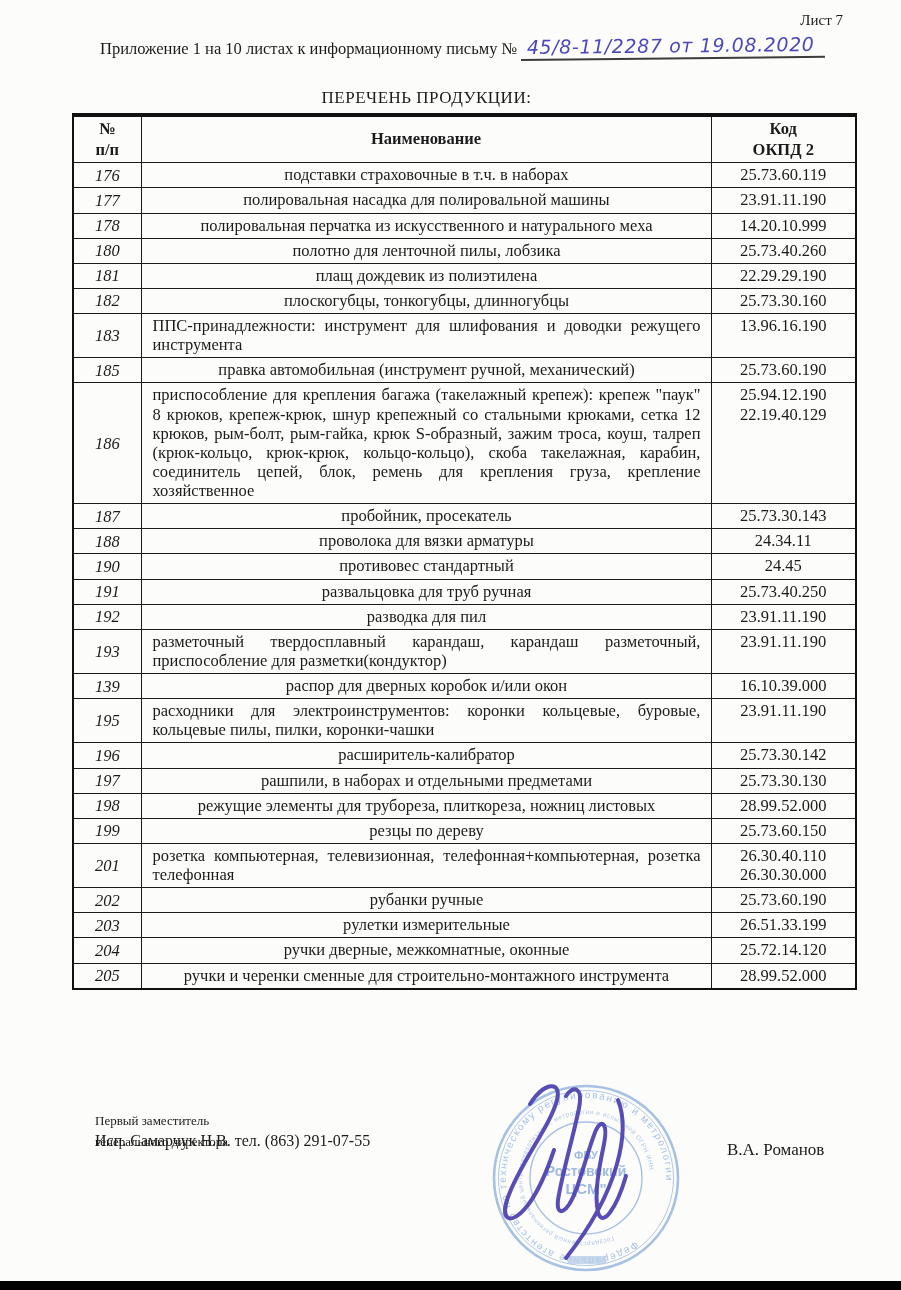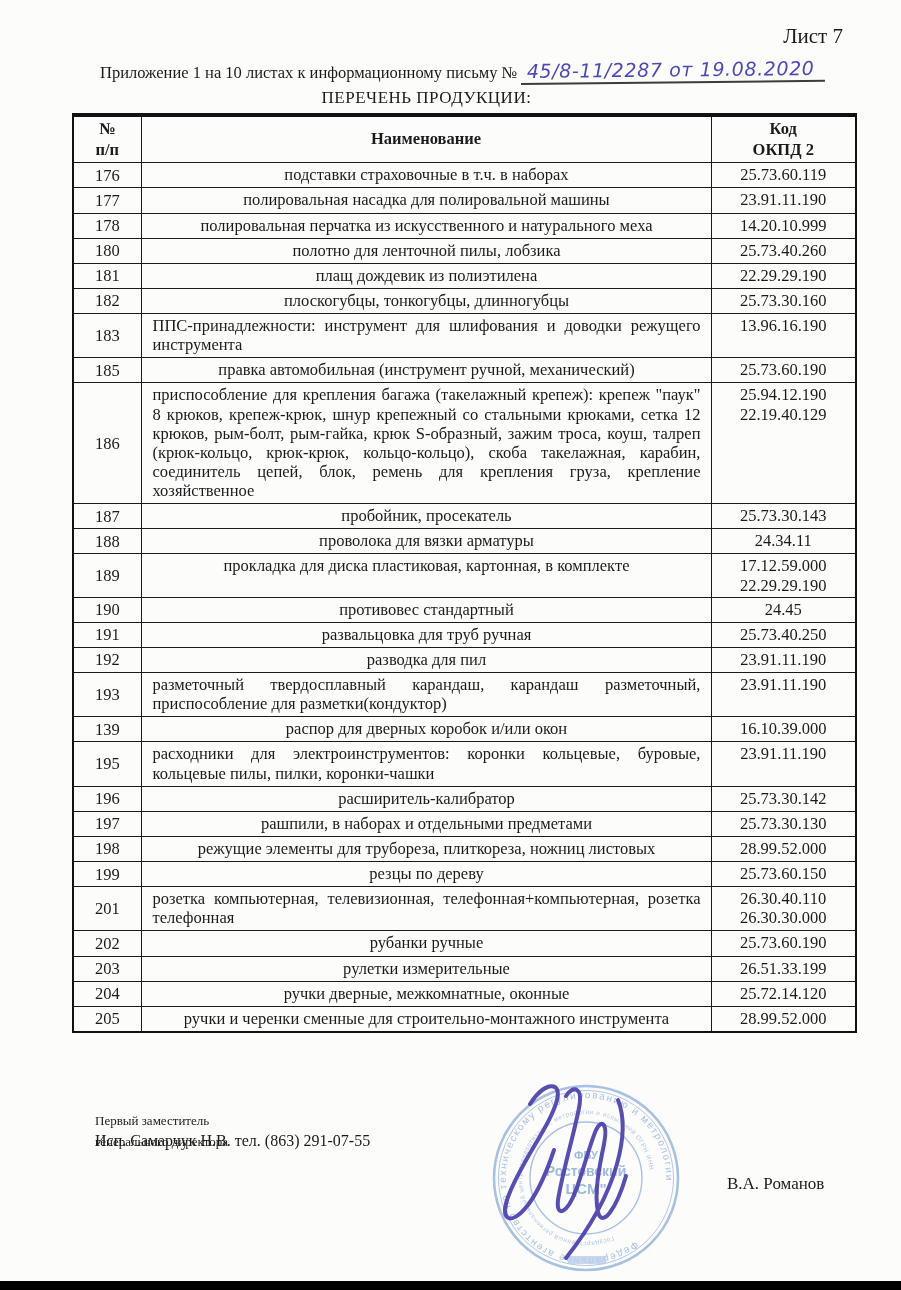--- a/index.html
+++ b/index.html
@@ -2,22 +2,22 @@
 <html><head>
 <meta charset="utf-8">
 <style>
   html,body{margin:0;padding:0;}
   body{
     width:901px;height:1290px;position:relative;
     background:#fcfcfb;color:#1b1b1b;
     font-family:"Liberation Serif",serif;
     overflow:hidden;
   }
-  .sheet-label{position:absolute;top:24px;right:58px;font-size:21px;}
-  .appendix-line{position:absolute;top:60px;left:100px;font-size:16.5px;white-space:nowrap;text-align:right;}
+  .sheet-label{position:absolute;top:12px;right:58px;font-size:15px;}
+  .appendix-line{position:absolute;top:36px;left:100px;font-size:16.5px;white-space:nowrap;text-align:right;}
   .handwritten{
     display:inline-block;
     font-family:"DejaVu Sans",sans-serif;font-style:italic;
     color:#4b49b9;font-size:19px;letter-spacing:.6px;
     border-bottom:2px solid #3c3c3c;
     padding:0 10px 1px 6px;margin-left:4px;
     transform:rotate(-0.6deg);transform-origin:left bottom;
   }
   .doc-title{position:absolute;top:88px;left:0;width:853px;text-align:center;font-size:17px;letter-spacing:.5px;}
   table.products{
@@ -26,26 +26,26 @@
     font-size:16.5px;line-height:1.16;
   }
   table.products th,table.products td{border:1.6px solid #1a1a1a;}
   table.products{border:2.5px solid #111;}
   table.products thead th{
     border-top:4.5px solid #111;
     font-weight:bold;text-align:center;vertical-align:middle;
     padding:2px 4px;white-space:pre-line;line-height:1.25;
   }
   col.c1{width:68px;} col.c2{width:570px;} col.c3{width:145px;}
-  td.c-num{text-align:center;vertical-align:middle;padding:1px 2px;}
+  td.c-num{text-align:center;vertical-align:middle;padding:1px 2px;font-style:italic;}
   td.c-name{text-align:center;vertical-align:top;padding:2px 10px 3px 11px;}
   td.c-name.just{text-align:justify;text-align-last:left;}
   td.c-code{text-align:center;vertical-align:top;padding:2px 2px;}
   .signer-title{position:absolute;left:95px;top:1110px;font-size:13px;line-height:1.65;white-space:pre-line;}
-  .signer-name{position:absolute;left:727px;top:1140px;font-size:17px;margin-top:34px;}
+  .signer-name{position:absolute;left:727px;top:1140px;font-size:17px;}
   .executor-line{position:absolute;left:95px;top:1132px;font-size:16px;}
   .stamp-svg{position:absolute;left:468px;top:1060px;opacity:.85;}
   .signature-svg{position:absolute;left:468px;top:1072px;}
   .bottom-scan-bar{position:absolute;left:0;top:1281px;width:901px;height:9px;background:#000;}
 </style>
 </head>
 <body>
 
 <div class="sheet-label">Лист 7</div>
 
@@ -139,28 +139,20 @@
         <td class="c-name">пробойник, просекатель</td>
         <td class="c-code">
           <div>25.73.30.143</div>
         </td>
       </tr>
       <tr>
         <td class="c-num">188</td>
         <td class="c-name">проволока для вязки арматуры</td>
         <td class="c-code">
           <div>24.34.11</div>
-        </td>
-      </tr>
-      <tr>
-        <td class="c-num">189</td>
-        <td class="c-name">прокладка для диска пластиковая, картонная, в комплекте</td>
-        <td class="c-code">
-          <div>17.12.59.000</div>
-          <div>22.29.29.190</div>
         </td>
       </tr>
       <tr>
         <td class="c-num">190</td>
         <td class="c-name">противовес стандартный</td>
         <td class="c-code">
           <div>24.45</div>
         </td>
       </tr>
       <tr>

